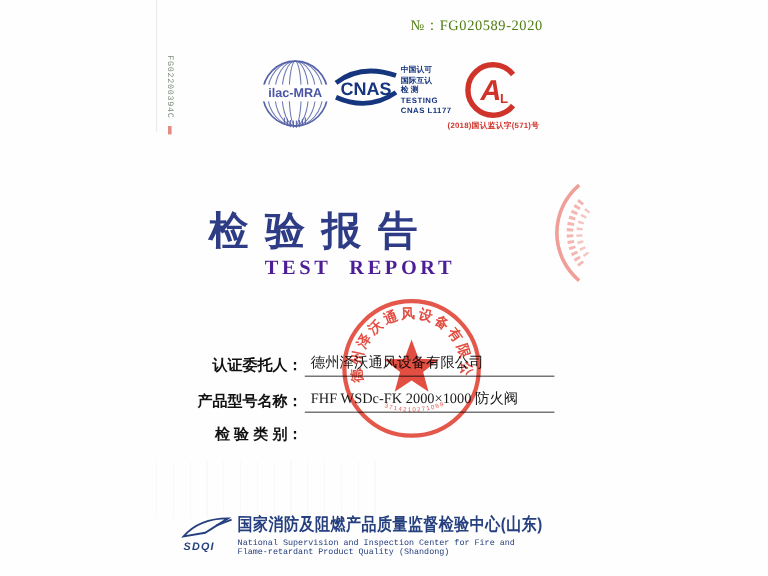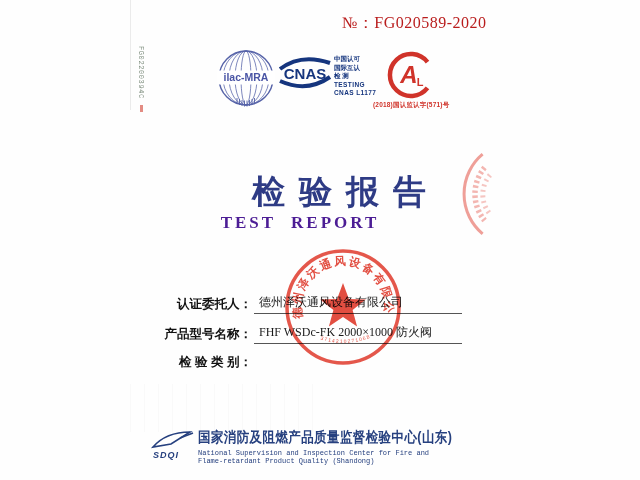--- a/index.html
+++ b/index.html
@@ -6,21 +6,21 @@
   #canvas{position:relative;width:640px;height:480px;background:#fefefe;overflow:hidden;
           font-family:"Liberation Sans",sans-serif;}
   .abs{position:absolute;}
 
   
   #page-edge{left:130px;top:0;width:1px;height:110px;background:#ebebeb;}
   #scan-stripes{left:130px;top:384px;width:195px;height:48px;
     background:repeating-linear-gradient(90deg,rgba(0,0,0,0.02) 0 1px,transparent 1px 14px);}
 
   
-  #report-no{left:342px;top:13px;font-family:"Liberation Serif",serif;font-size:16px;color:#b91c1c;letter-spacing:.5px;}
+  #report-no{left:342px;top:13px;font-family:"Liberation Serif",serif;font-size:12px;color:#4d7c0f;letter-spacing:.5px;}
 
   
   #vertical-code{left:137px;top:46px;height:62px;writing-mode:vertical-rl;font-size:7px;
     color:#7c8c7c;letter-spacing:.6px;font-family:"Liberation Mono",monospace;}
   #red-tick{left:140px;top:105px;width:3px;height:7px;background:#d04030;opacity:.6;}
 
   
   #cma-block{left:152px;top:52px;width:62px;}
   #cma-number{margin-top:1px;font-size:7px;color:#cf3328;letter-spacing:.9px;font-weight:bold;text-align:center;}
 
@@ -30,21 +30,21 @@
   
   #cnas-logo{left:277px;top:52px;}
   #cnas-text{left:334px;top:55px;width:56px;font-size:6.5px;line-height:8.6px;color:#15357e;font-weight:bold;}
   #cnas-text .en{font-family:"Liberation Sans",sans-serif;letter-spacing:.4px;}
 
   
   #cal-block{left:384px;top:50px;}
   #cal-caption{left:373px;top:101px;font-size:6.5px;color:#d0332a;font-weight:bold;letter-spacing:.2px;}
 
   
-  #title-zh{left:160px;top:170px;width:280px;text-align:right;font-size:33px;font-weight:bold;
+  #title-zh{left:160px;top:170px;width:280px;text-align:left;font-size:33px;font-weight:bold;
     color:#2e3b85;letter-spacing:14px;text-indent:14px;}
   #title-en{left:160px;top:213px;width:280px;text-align:center;font-family:"Liberation Serif",serif;
     font-size:17px;font-weight:bold;color:#4c1d95;letter-spacing:3px;word-spacing:8px;}
 
   
   .field-row{position:absolute;left:150px;width:312px;display:flex;align-items:center;}
   .field-label{width:102px;text-align:right;font-size:12.5px;font-weight:600;color:#111;white-space:pre;}
   .field-value{flex:1;margin-left:2px;border-bottom:1px solid #555;font-family:"Liberation Serif",serif;
     font-size:12px;color:#1a1a1a;padding:0 2px 2px 5px;white-space:nowrap;}
   #field-row-0{top:294px;}

